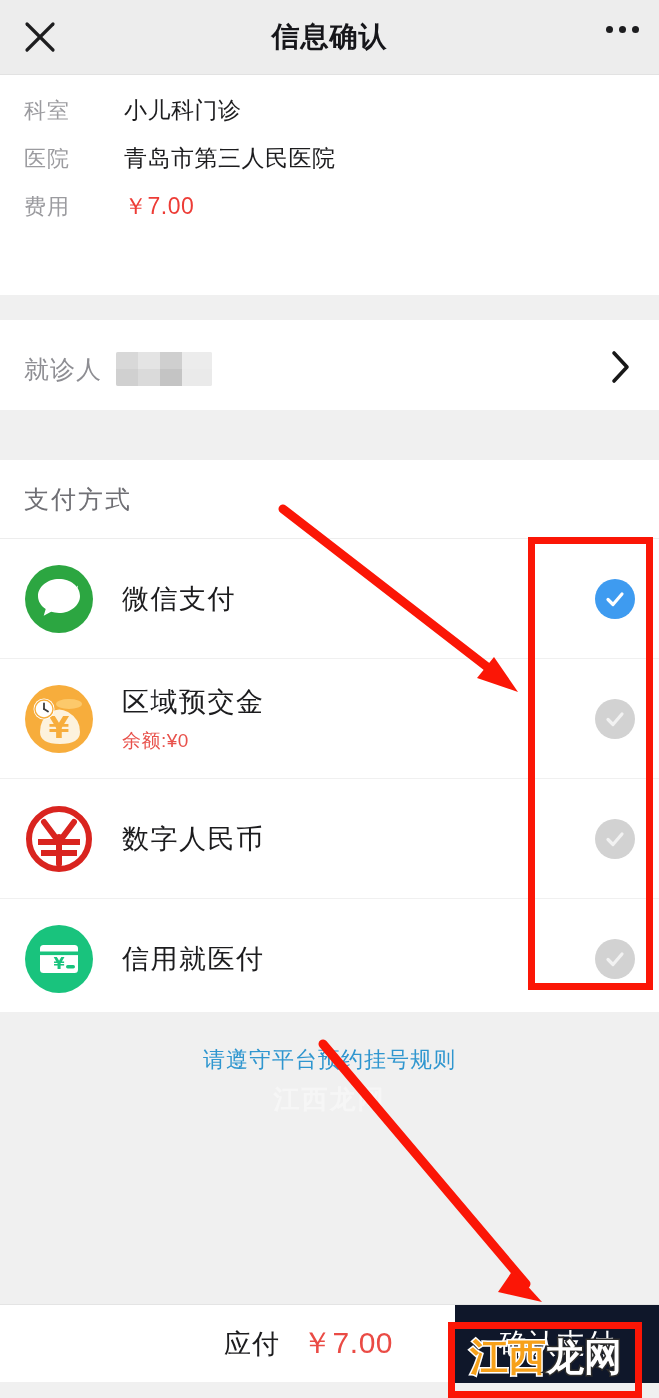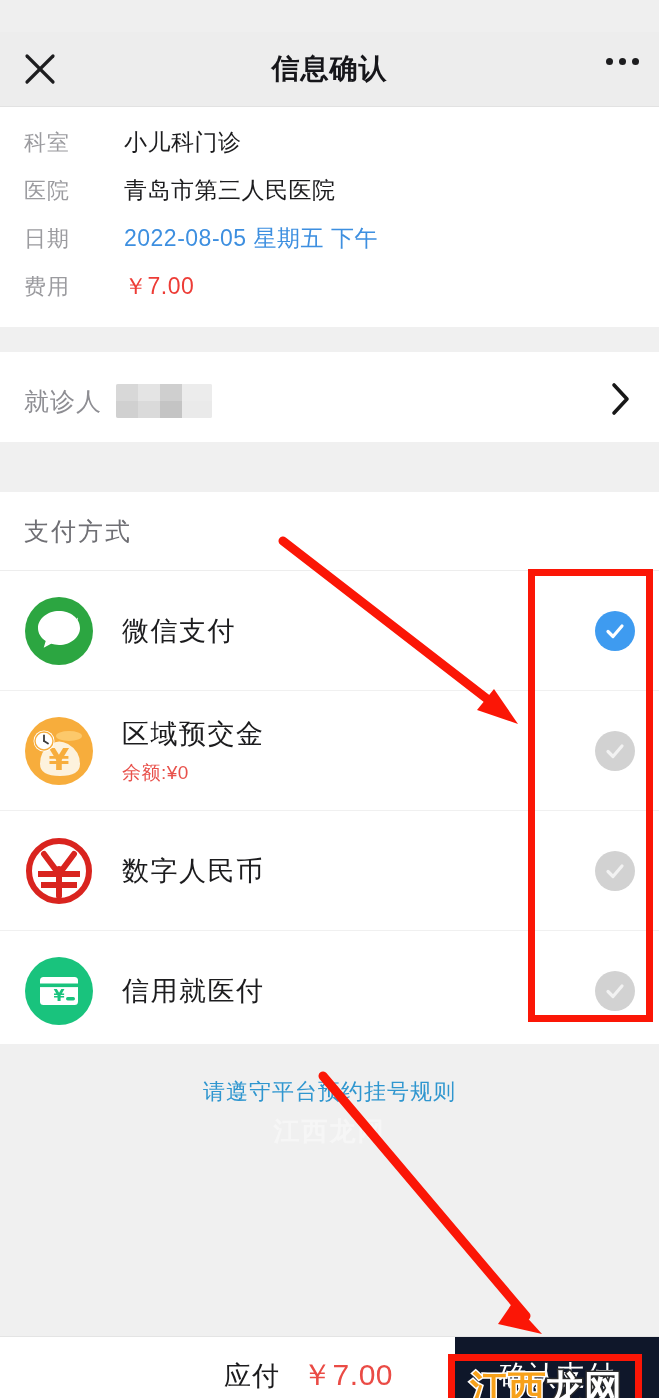--- a/index.html
+++ b/index.html
@@ -13,21 +13,20 @@
     position: relative;
     overflow: hidden;
     font-family: "Liberation Sans", "DejaVu Sans", sans-serif;
     -webkit-font-smoothing: antialiased;
   }
 
   .phone {
     position: absolute;
     inset: 0;
     background: #f0f0f0;
-    margin-top: 32px;
   }
 
   
   .navbar {
     position: absolute;
     left: 0; top: 0;
     width: 659px;
     height: 74px;
     background: #ededed;
     border-bottom: 1px solid #e2e2e2;
@@ -321,24 +320,20 @@
   </div>
 
   <div class="card" id="info-card">
     <div class="info-row">
       <div class="info-label">科室</div>
       <div class="info-value">小儿科门诊</div>
     </div>
     <div class="info-row">
       <div class="info-label">医院</div>
       <div class="info-value">青岛市第三人民医院</div>
-    </div>
-    <div class="info-row">
-      <div class="info-label">日期</div>
-      <div class="info-value blue">2022-08-05 星期五 下午</div>
     </div>
     <div class="info-row">
       <div class="info-label">费用</div>
       <div class="info-value red">￥7.00</div>
     </div>
   </div>
 
   <div class="gap" id="gap-1"></div>
 
   <div class="card" id="patient-card">

